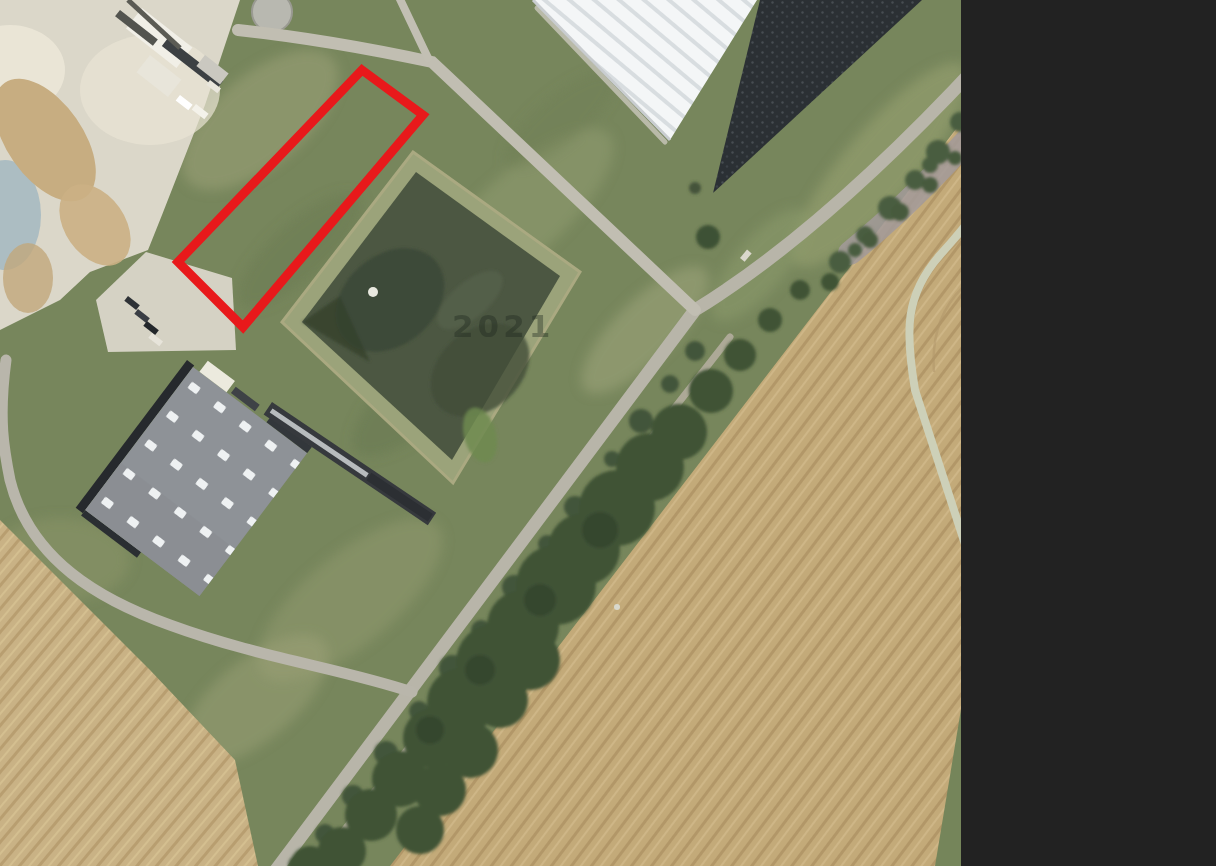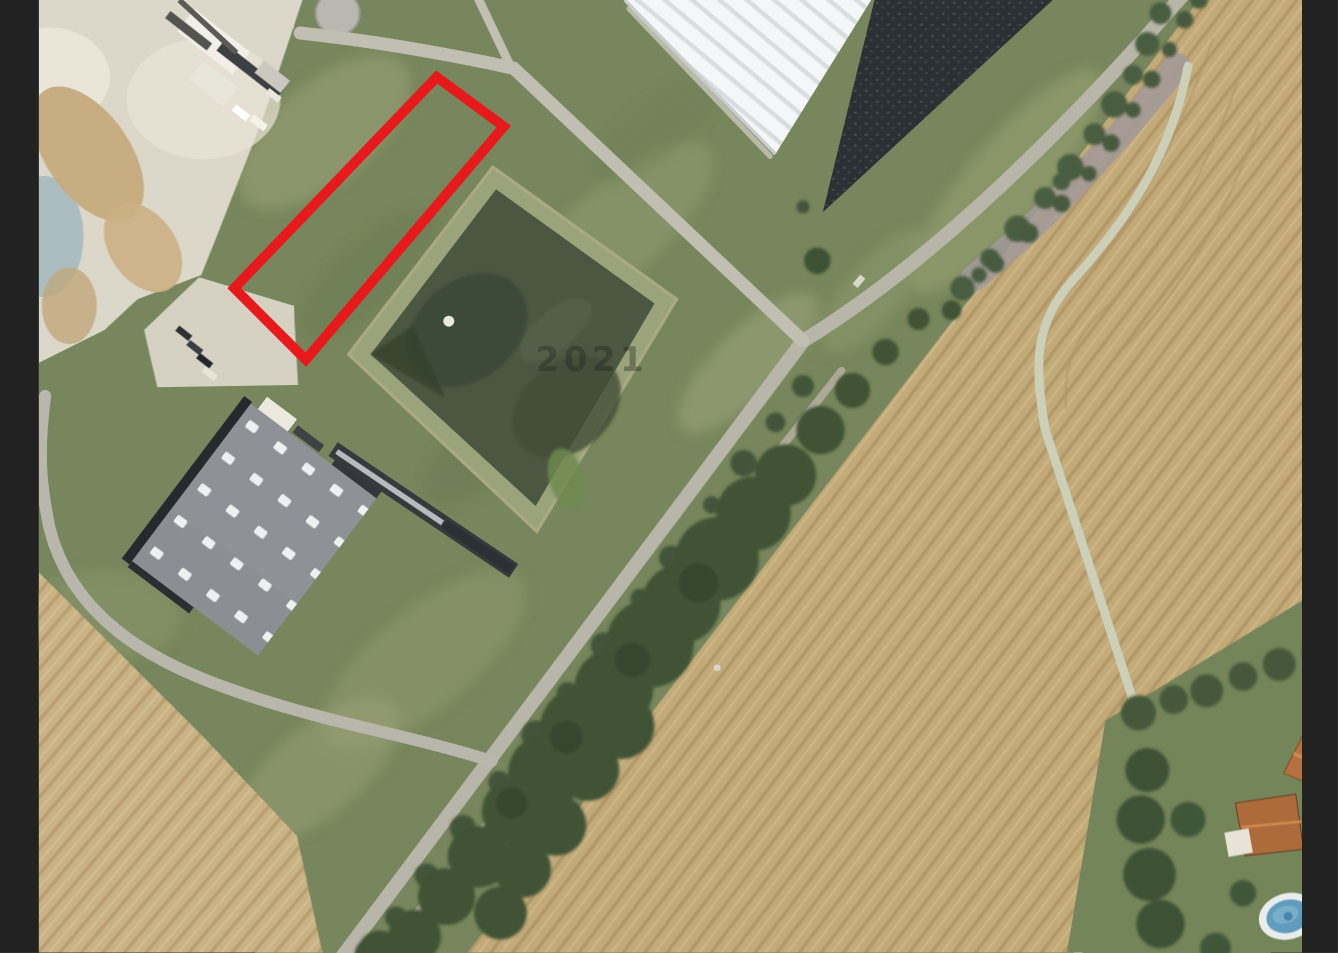--- a/index.html
+++ b/index.html
@@ -1,19 +1,18 @@
 <!DOCTYPE html>
 <html><head>
 <meta charset="utf-8">
 <style>
   html,body{margin:0;padding:0;background:#222;}
   .map-viewport{
-    position:relative;width:1148px;height:866px;overflow:hidden;
+    position:relative;width:961px;height:866px;overflow:hidden;
     font-family:"DejaVu Sans", sans-serif;
-    padding-left:35px;
   }
   .map-viewport svg{display:block;}
   text.watermark{
     font-family:"DejaVu Sans", sans-serif;
     font-weight:bold;font-size:31px;letter-spacing:4px;opacity:.9;
   }
 </style>
 </head>
 <body>
 

